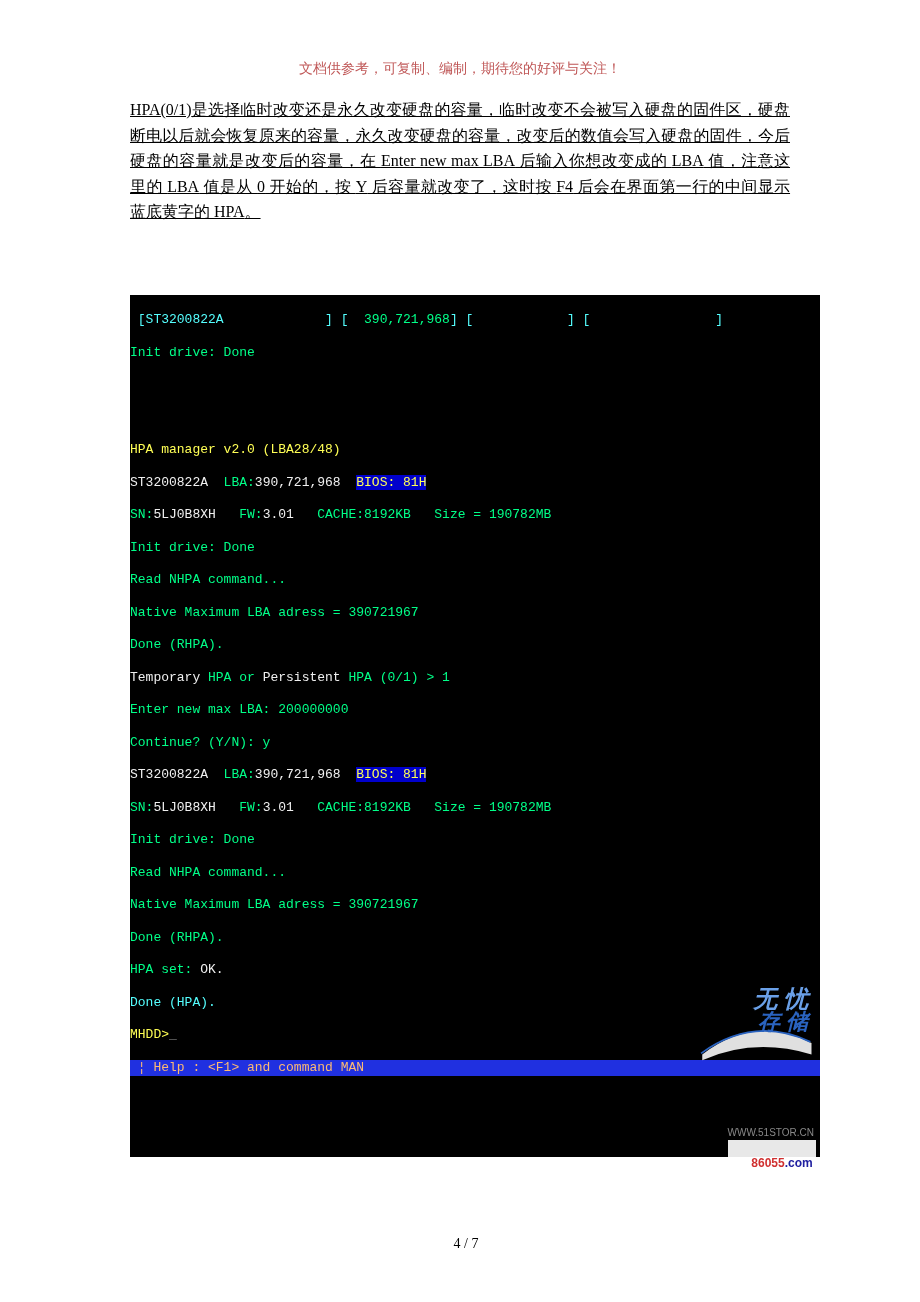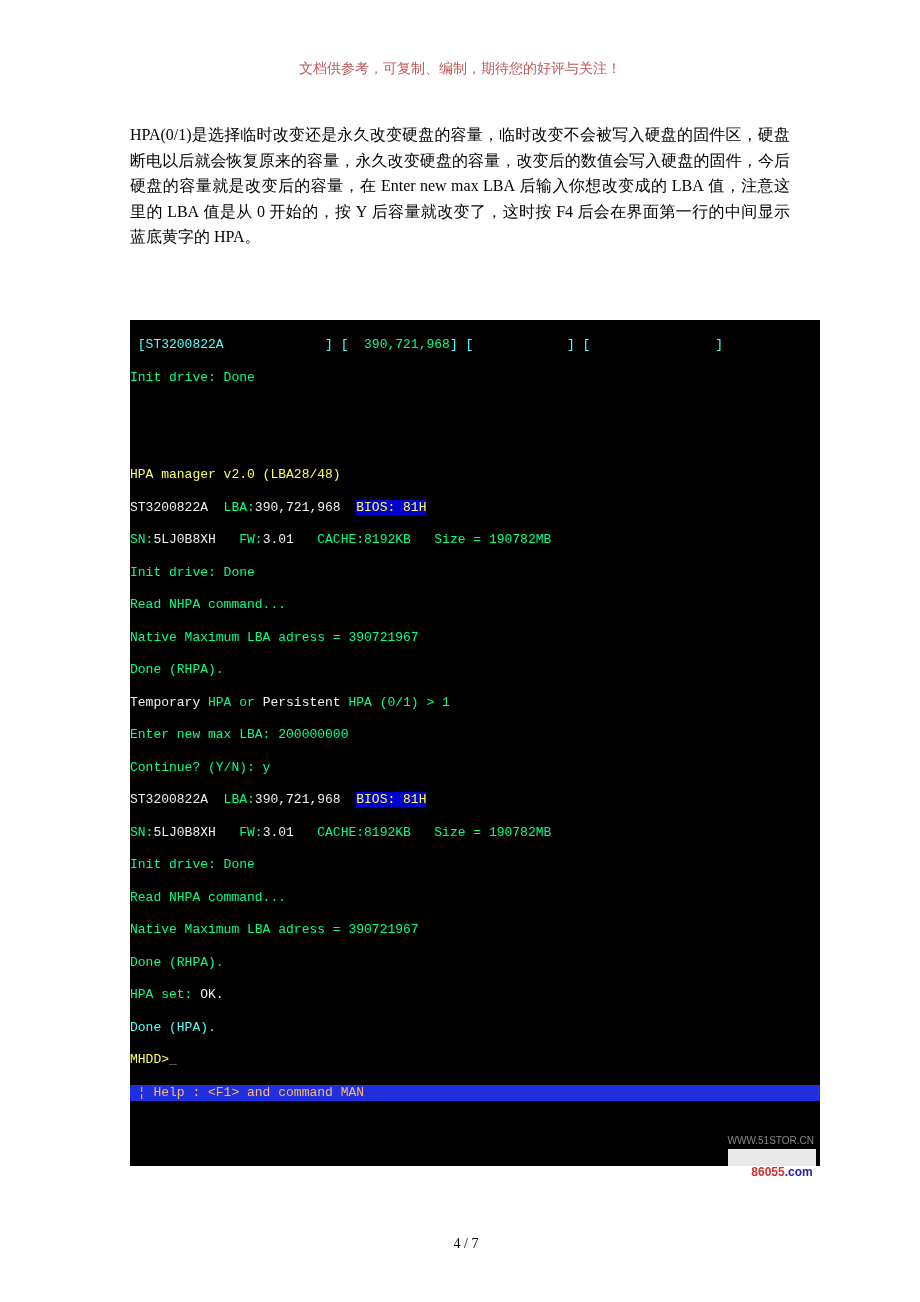--- a/index.html
+++ b/index.html
@@ -12,27 +12,28 @@
     color: #000;
     position: relative;
   }
   .page {
     padding: 60px 130px 0 130px;
   }
   .header-note {
     color: #c05858;
     font-size: 14px;
     text-align: center;
-    margin-bottom: 44px;
+    margin-bottom: 19px;
     font-family: "SimSun", serif;
   }
   .body-text {
     font-size: 16px;
     line-height: 1.6;
     text-align: justify;
+    text-decoration: underline;
   }
   .body-text .latin {
     font-family: "Times New Roman", serif;
   }
   .terminal {
     margin-top: 70px;
     width: 690px;
     margin-left: 0;
     background: #000;
     font-family: "Courier New", monospace;
@@ -133,20 +134,28 @@
 <div class="term-row"><span class="wht">ST3200822A</span><span class="grn">  LBA:</span><span class="wht">390,721,968</span><span>  </span><span class="hl">BIOS: 81H</span></div>
 <div class="term-row"><span class="grn">SN:</span><span class="wht">5LJ0B8XH</span><span class="grn">   FW:</span><span class="wht">3.01</span><span class="grn">   CACHE:8192KB   Size = 190782MB</span></div>
 <div class="term-row"><span class="grn">Init drive: Done</span></div>
 <div class="term-row"><span class="grn">Read NHPA command...</span></div>
 <div class="term-row"><span class="grn">Native Maximum LBA adress = 390721967</span></div>
 <div class="term-row"><span class="grn">Done (RHPA).</span></div>
 <div class="term-row"><span class="grn">HPA set: </span><span class="wht">OK.</span></div>
 <div class="term-row"><span class="cyn">Done (HPA).</span></div>
 <div class="term-row"><span class="prompt">MHDD&gt;</span><span class="cursor">_</span></div>
 <div class="term-row"><span class="bar"> ¦ Help : &lt;F1&gt; and command MAN</span></div>
+    <div class="watermark">
+      <svg class="arc" viewBox="0 0 200 80">
+        <path d="M10 60 Q 100 -10 200 40 L200 60 Q 100 30 10 70 Z" fill="#f8f8f8" opacity="0.9"></path>
+        <path d="M8 58 Q 100 -8 198 38" stroke="#2a63c0" stroke-width="3" fill="none"></path>
+      </svg>
+      <div class="txt1">无 忧</div>
+      <div class="txt2">存 储</div>
+    </div>
     <div class="watermark-url">WWW.51STOR.CN</div>
     <div class="logo-strip">
       <span class="l1">86055</span><span class="l2">.com</span>
     </div>
   </div>
 </div>
 
 <div class="pagenum">4 / 7</div>
 
 </body></html>

